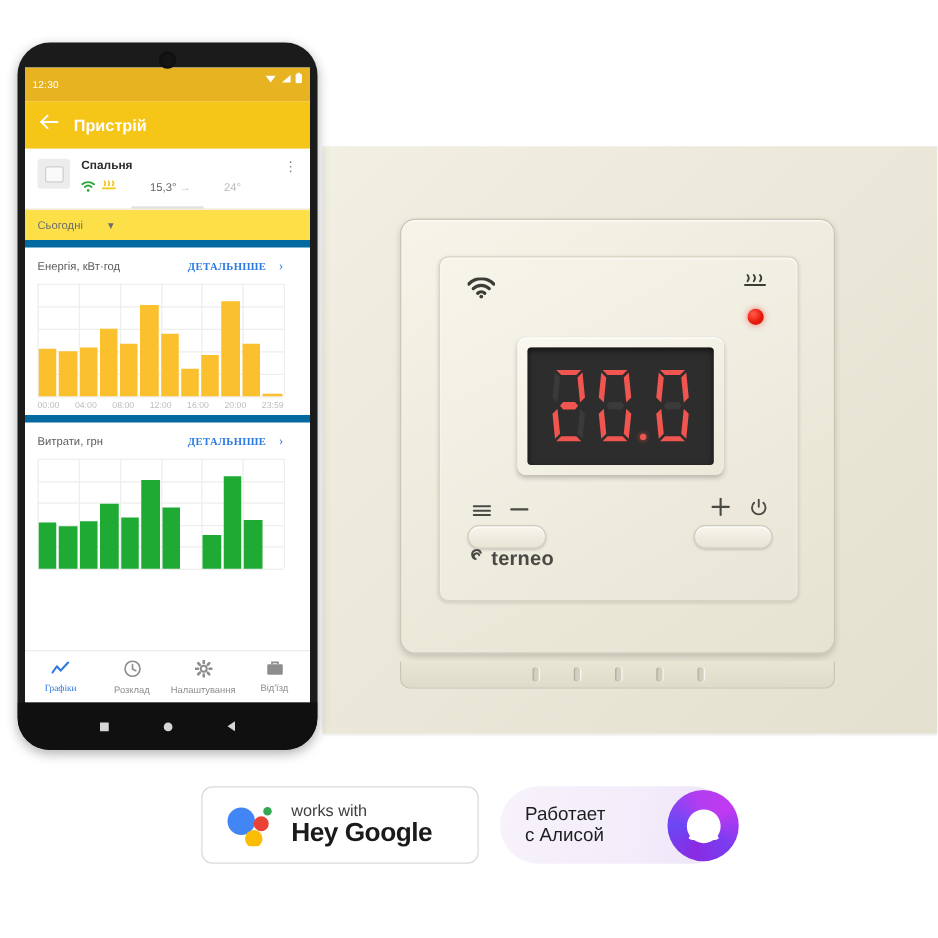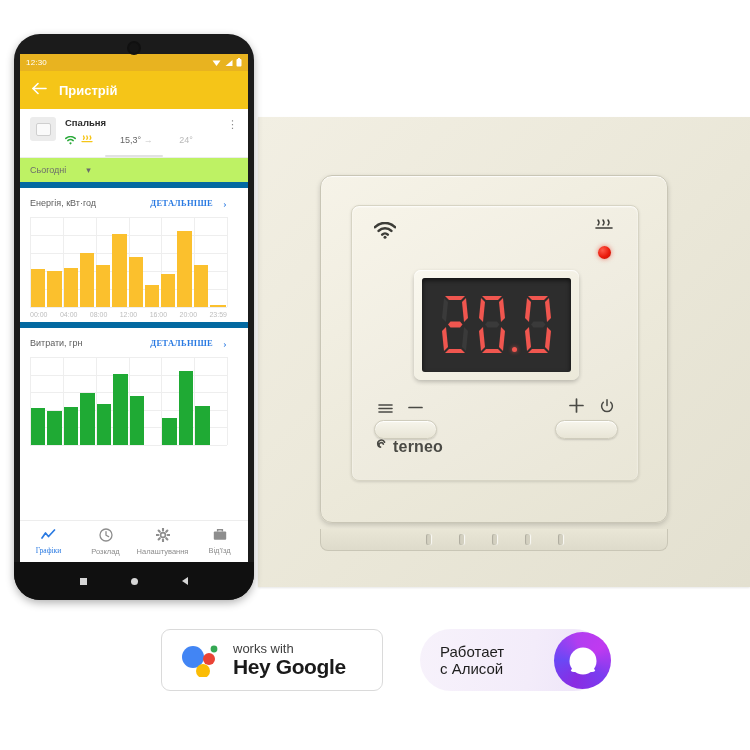--- a/index.html
+++ b/index.html
@@ -102,21 +102,21 @@
     width: 240px; height: 566px;
     background: #1b1b1b; border-radius: 26px;
     box-shadow: 0 3px 9px rgba(0,0,0,.30);
     z-index: 9; overflow: hidden;
   }
   .phone-screen {
     position: absolute; left: 6px; top: 20px; right: 6px; bottom: 38px;
     background: #fff; overflow: hidden;
   }
   .statusbar {
-    height: 17px; background: #e8b320; position: relative;
+    height: 27px; background: #e8b320; position: relative;
     display: flex; align-items: center; color: #fff; font-size: 8px;
   }
   .statusbar .clock { margin-left: 6px; letter-spacing: .2px; }
   .statusbar .sysicons { position: absolute; right: 6px; top: 4px; display: flex; gap: 3px; align-items: center; }
   .notch {
     position: absolute; left: 50%; top: 7px; transform: translateX(-50%);
     width: 14px; height: 14px; border-radius: 50%; background: #141414;
     border: 2px solid #101010; z-index: 3;
   }
   .appbar {
@@ -136,21 +136,21 @@
   }
   .dev-info { flex: 1; }
   .dev-name { font-size: 9.5px; font-weight: bold; color: #2a2a2a; }
   .dev-sub { display: flex; align-items: center; gap: 5px; margin-top: 3px; }
   .dev-temps { margin-left: 22px; font-size: 9px; color: #666; white-space: nowrap; }
   .dev-temps .tgt { color: #b9b9b9; margin-left: 24px; }
   .kebab { color: #8a8a8a; font-size: 11px; letter-spacing: 0; line-height: 1; padding-top:2px; }
   .handle { width: 58px; height: 2px; background: #e2e2e2; border-radius: 2px; margin: 6px auto 0; }
 
   .period-bar {
-    background: #bef264; padding: 7px 10px; border-top: 1px solid #ececec;
+    background: #fde047; padding: 7px 10px; border-top: 1px solid #ececec;
     font-size: 9px; color: #6c6c6c; display: flex; align-items: center; gap: 20px;
   }
   .card-sec { background: #fff; padding: 9px 21px 4px 10px; border-top: 6px solid #0369a1; }
   .sec-head { display: flex; align-items: center; justify-content: space-between; }
   .sec-title { font-size: 9px; color: #5c5c5c; }
   .sec-more { font-size: 8.5px; font-weight: bold; color: #2a7ae2; letter-spacing: .3px; display:flex; align-items:center; gap:10px;font-family:Liberation Serif, serif;}
   .sec-more .chev { color: #2a7ae2; font-size: 11px; font-weight: normal; }
 
   .chart { position: relative; margin-top: 8px; }
   .plot { position: relative; width: 100%; border-left: 0; }
@@ -181,21 +181,21 @@
   .badges { position: absolute; left: 0; right: 0; top: 618px; height: 90px; z-index: 12; }
   .badge-google {
     position: absolute; left: 161px; top: 11px; width: 222px; height: 62px;
     background: #fff; border: 1px solid #dadada; border-radius: 9px;
     display: flex; align-items: center; gap: 13px; padding: 0 18px;
   }
   .g-logo { position: relative; width: 40px; height: 34px; flex: 0 0 auto; }
   .g-txt1 { font-size: 13px; color: #404040; line-height: 1.05; }
   .g-txt2 { font-size: 21px; font-weight: bold; color: #1a1a1a; line-height: 1.05; letter-spacing: -.4px; }
   .badge-alice {
-    position: absolute; left: 420px; top: 11px; width: 185px; height: 62px;
+    position: absolute; left: 400px; top: 11px; width: 185px; height: 62px;
     background: linear-gradient(100deg,#f7f2fb 0%, #f3ecfa 60%, #ece3f8 100%);
     border-radius: 31px; display: flex; align-items: center; padding-left: 20px;
   }
   .a-txt { font-size: 15px; color: #1d1d1d; line-height: 1.15; }
   .a-logo {
     position: absolute; right: -6px; top: 3px; width: 57px; height: 57px; border-radius: 50%;
     background: conic-gradient(from 200deg, #8a2be2, #6a48f5, #b13df0, #c03af0, #7a3cf0, #8a2be2);
     display: flex; align-items: center; justify-content: center;
   }
   .a-tri {

